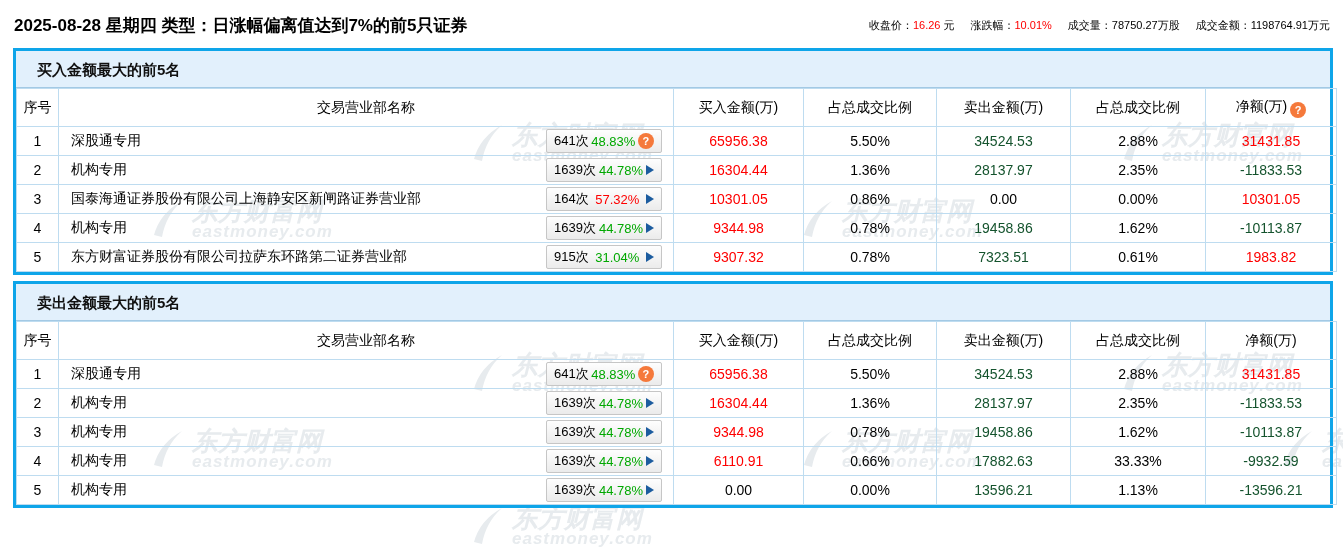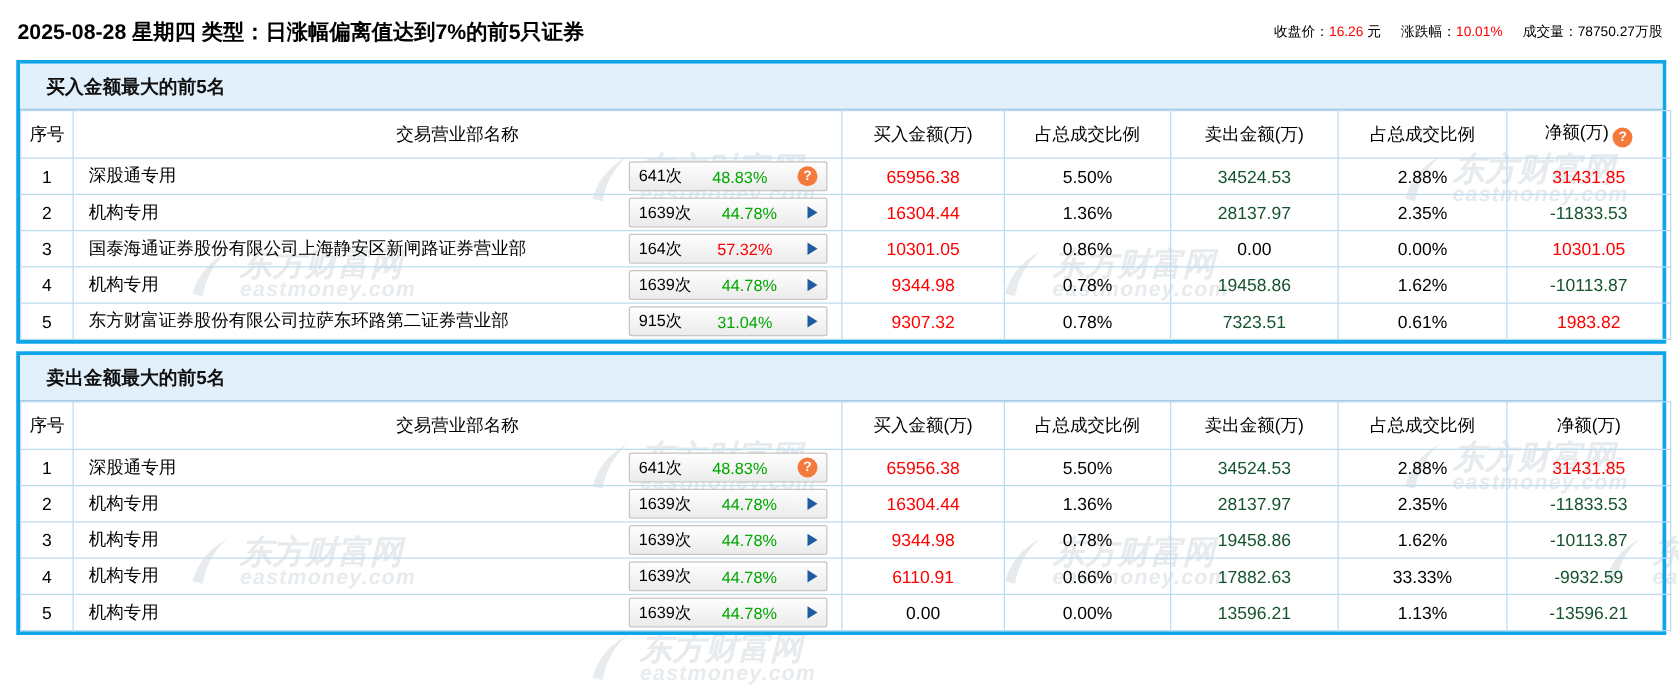--- a/index.html
+++ b/index.html
@@ -33,21 +33,21 @@
   col.c-n3{width:134px;} col.c-n4{width:135px;} col.c-n5{width:131px;}
   th,td{border:1px solid #bedcf0;font-size:14px;text-align:center;background:transparent;}
   th{height:38px;font-weight:normal;color:#000;}
   td{height:29px;}
   td.name{text-align:left;padding:0 158px 0 12px;position:relative;white-space:nowrap;overflow:hidden;}
   [data-color="red"]{color:#fe0000;}
   [data-color="green"]{color:#14532d;}
   [data-color="black"]{color:#000;}
 
   
-  .badge{position:absolute;right:11px;top:2px;width:159px;height:24px;display:flex;align-items:center;
+  .badge{position:absolute;right:11px;top:2px;width:116px;height:24px;display:flex;align-items:center;
          justify-content:space-between;padding:0 7px;background:linear-gradient(#fefefe,#ebebeb);
          border:1px solid #c6c6c6;border-radius:2px;font-size:13px;cursor:pointer;}
   .badge .cnt{color:#000;}
   .badge .pct[data-color="green"]{color:#00a800;}
   .badge .pct[data-color="red"]{color:#fe0000;}
   .badge .help-icon,.badge .arrow-icon{display:none;}
   .badge[data-icon="help"] .help-icon{display:inline-flex;}
   .badge[data-icon="arrow"] .arrow-icon{display:inline-block;}
   .help-icon{width:16px;height:16px;border-radius:50%;background:#f5793b;color:#fff;font-size:11px;
              font-weight:bold;display:inline-flex;align-items:center;justify-content:center;cursor:pointer;}
@@ -160,20 +160,21 @@
   </div>
 
   <div class="content">
 
     <div class="top">
       <div class="page-title">2025-08-28 星期四 类型：日涨幅偏离值达到7%的前5只证券</div>
       <div class="stats">
         <span class="stat"><span class="lbl">收盘价：</span><span class="val" data-color="red">16.26</span><span class="lbl"> 元</span></span>
         <span class="stat"><span class="lbl">涨跌幅：</span><span class="val" data-color="red">10.01%</span></span>
         <span class="stat"><span class="lbl">成交量：</span><span class="val" data-color="black">78750.27万股</span></span>
+        <span class="stat"><span class="lbl">成交金额：</span><span class="val" data-color="black">1198764.91万元</span></span>
       </div>
     </div>
 
     <div class="panel">
       <div class="section-title">买入金额最大的前5名</div>
       <table>
         <colgroup>
             <col class="c-seq">
             <col class="c-name">
             <col class="c-n1">

